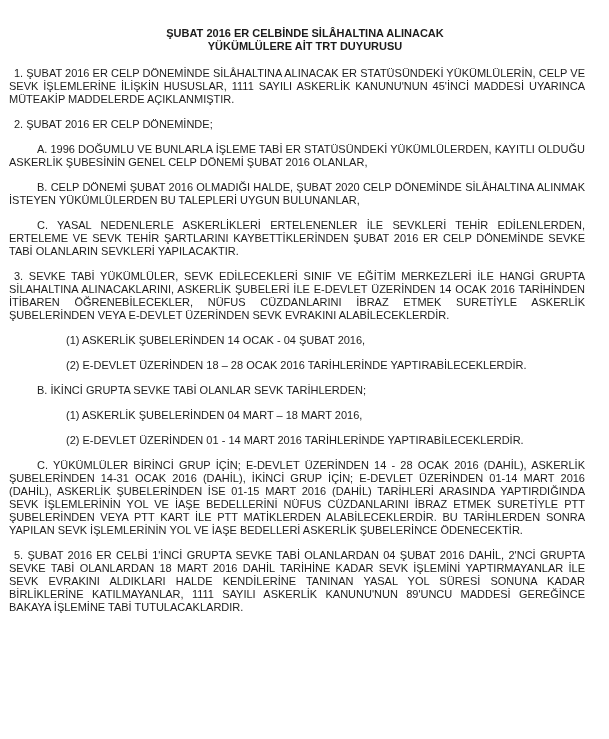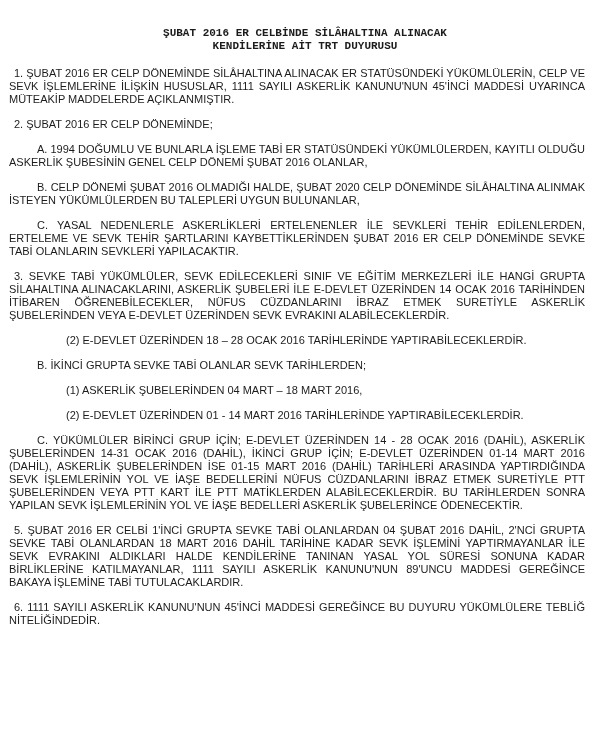--- a/index.html
+++ b/index.html
@@ -17,51 +17,50 @@
     font-size: 11px;
     line-height: 13px;
     padding: 27px 8px 0 9px;
     overflow: hidden;
     -webkit-font-smoothing: antialiased;
   }
   .doc-title {
     text-align: center;
     font-weight: bold;
     margin: 0 0 14px 0;
-    font-family: Liberation Mono, monospace;
   }
   .doc-title div {
     white-space: nowrap;
   }
   p.para {
     margin: 0 16px 12px 0;
     text-align: justify;
   }
   p.lvl0 { text-indent: 5px; }
   p.lvl1 { text-indent: 28px; }
   p.lvl2 { text-indent: 57px; }
   p.last { margin-bottom: 0; }
 </style>
 </head>
 <body>
 
 <div class="page">
 
   <div class="doc-title">
     <div>ŞUBAT 2016 ER CELBİNDE SİLÂHALTINA ALINACAK</div>
-    <div>KENDİLERİNE AİT TRT DUYURUSU</div>
+    <div>YÜKÜMLÜLERE AİT TRT DUYURUSU</div>
   </div>
 
   <p class="para lvl0">1. ŞUBAT 2016 ER CELP DÖNEMİNDE SİLÂHALTINA ALINACAK ER STATÜSÜNDEKİ YÜKÜMLÜLERİN, CELP VE SEVK İŞLEMLERİNE İLİŞKİN HUSUSLAR, 1111 SAYILI ASKERLİK KANUNU'NUN 45'İNCİ MADDESİ UYARINCA MÜTEAKİP MADDELERDE AÇIKLANMIŞTIR.</p>
   <p class="para lvl0">2. ŞUBAT 2016 ER CELP DÖNEMİNDE;</p>
-  <p class="para lvl1">A. 1994 DOĞUMLU VE BUNLARLA İŞLEME TABİ ER STATÜSÜNDEKİ YÜKÜMLÜLERDEN, KAYITLI OLDUĞU ASKERLİK ŞUBESİNİN GENEL CELP DÖNEMİ ŞUBAT 2016 OLANLAR,</p>
+  <p class="para lvl1">A. 1996 DOĞUMLU VE BUNLARLA İŞLEME TABİ ER STATÜSÜNDEKİ YÜKÜMLÜLERDEN, KAYITLI OLDUĞU ASKERLİK ŞUBESİNİN GENEL CELP DÖNEMİ ŞUBAT 2016 OLANLAR,</p>
   <p class="para lvl1">B. CELP DÖNEMİ ŞUBAT 2016 OLMADIĞI HALDE, ŞUBAT 2020 CELP DÖNEMİNDE SİLÂHALTINA ALINMAK İSTEYEN YÜKÜMLÜLERDEN BU TALEPLERİ UYGUN BULUNANLAR,</p>
   <p class="para lvl1">C. YASAL NEDENLERLE ASKERLİKLERİ ERTELENENLER İLE SEVKLERİ TEHİR EDİLENLERDEN, ERTELEME VE SEVK TEHİR ŞARTLARINI KAYBETTİKLERİNDEN ŞUBAT 2016 ER CELP DÖNEMİNDE SEVKE TABİ OLANLARIN SEVKLERİ YAPILACAKTIR.</p>
   <p class="para lvl0">3. SEVKE TABİ YÜKÜMLÜLER, SEVK EDİLECEKLERİ SINIF VE EĞİTİM MERKEZLERİ İLE HANGİ GRUPTA SİLAHALTINA ALINACAKLARINI, ASKERLİK ŞUBELERİ İLE E-DEVLET ÜZERİNDEN 14 OCAK 2016 TARİHİNDEN İTİBAREN ÖĞRENEBİLECEKLER, NÜFUS CÜZDANLARINI İBRAZ ETMEK SURETİYLE ASKERLİK ŞUBELERİNDEN VEYA E-DEVLET ÜZERİNDEN SEVK EVRAKINI ALABİLECEKLERDİR.</p>
+  <p class="para lvl2">(1) ASKERLİK ŞUBELERİNDEN 14 OCAK - 04 ŞUBAT 2016,</p>
   <p class="para lvl2">(2) E-DEVLET ÜZERİNDEN 18 – 28 OCAK 2016 TARİHLERİNDE YAPTIRABİLECEKLERDİR.</p>
   <p class="para lvl1">B. İKİNCİ GRUPTA SEVKE TABİ OLANLAR SEVK TARİHLERDEN;</p>
   <p class="para lvl2">(1) ASKERLİK ŞUBELERİNDEN 04 MART – 18 MART 2016,</p>
   <p class="para lvl2">(2) E-DEVLET ÜZERİNDEN 01 - 14 MART 2016 TARİHLERİNDE YAPTIRABİLECEKLERDİR.</p>
   <p class="para lvl1">C. YÜKÜMLÜLER BİRİNCİ GRUP İÇİN; E-DEVLET ÜZERİNDEN 14 - 28 OCAK 2016 (DAHİL), ASKERLİK ŞUBELERİNDEN 14-31 OCAK 2016 (DAHİL), İKİNCİ GRUP İÇİN; E-DEVLET ÜZERİNDEN 01-14 MART 2016 (DAHİL), ASKERLİK ŞUBELERİNDEN İSE 01-15 MART 2016 (DAHİL) TARİHLERİ ARASINDA YAPTIRDIĞINDA SEVK İŞLEMLERİNİN YOL VE İAŞE BEDELLERİNİ NÜFUS CÜZDANLARINI İBRAZ ETMEK SURETİYLE PTT ŞUBELERİNDEN VEYA PTT KART İLE PTT MATİKLERDEN ALABİLECEKLERDİR. BU TARİHLERDEN SONRA YAPILAN SEVK İŞLEMLERİNİN YOL VE İAŞE BEDELLERİ ASKERLİK ŞUBELERİNCE ÖDENECEKTİR.</p>
   <p class="para lvl0">5. ŞUBAT 2016 ER CELBİ 1'İNCİ GRUPTA SEVKE TABİ OLANLARDAN 04 ŞUBAT 2016 DAHİL, 2'NCİ GRUPTA SEVKE TABİ OLANLARDAN 18 MART 2016 DAHİL TARİHİNE KADAR SEVK İŞLEMİNİ YAPTIRMAYANLAR İLE SEVK EVRAKINI ALDIKLARI HALDE KENDİLERİNE TANINAN YASAL YOL SÜRESİ SONUNA KADAR BİRLİKLERİNE KATILMAYANLAR, 1111 SAYILI ASKERLİK KANUNU'NUN 89'UNCU MADDESİ GEREĞİNCE BAKAYA İŞLEMİNE TABİ TUTULACAKLARDIR.</p>
-  <p class="para lvl0 last">6. 1111 SAYILI ASKERLİK KANUNU'NUN 45'İNCİ MADDESİ GEREĞİNCE BU DUYURU YÜKÜMLÜLERE TEBLİĞ NİTELİĞİNDEDİR.</p>
 
 </div>
 
 </body></html>

